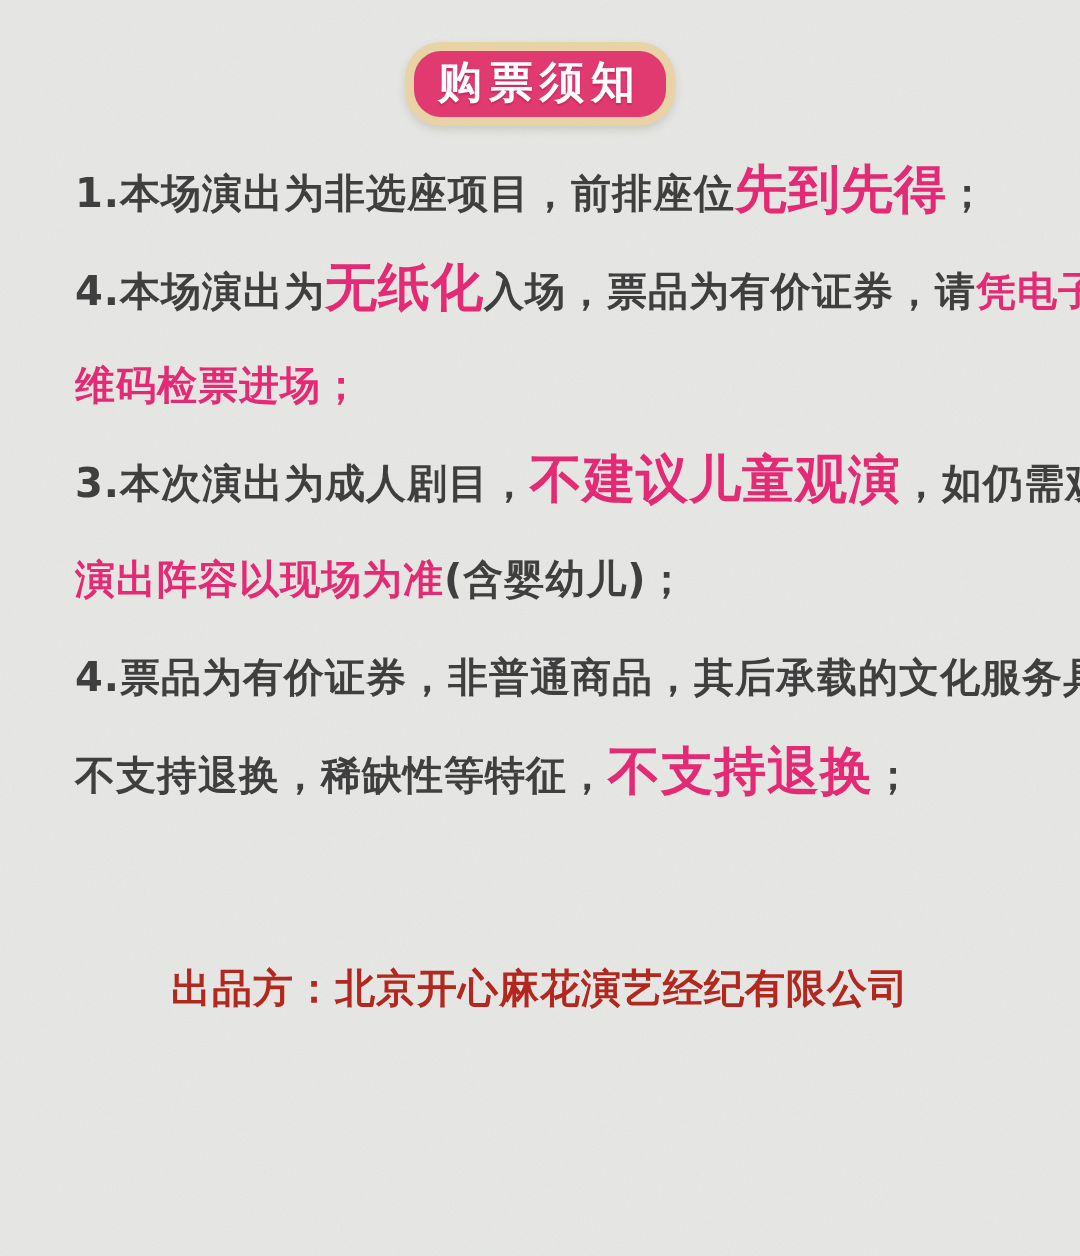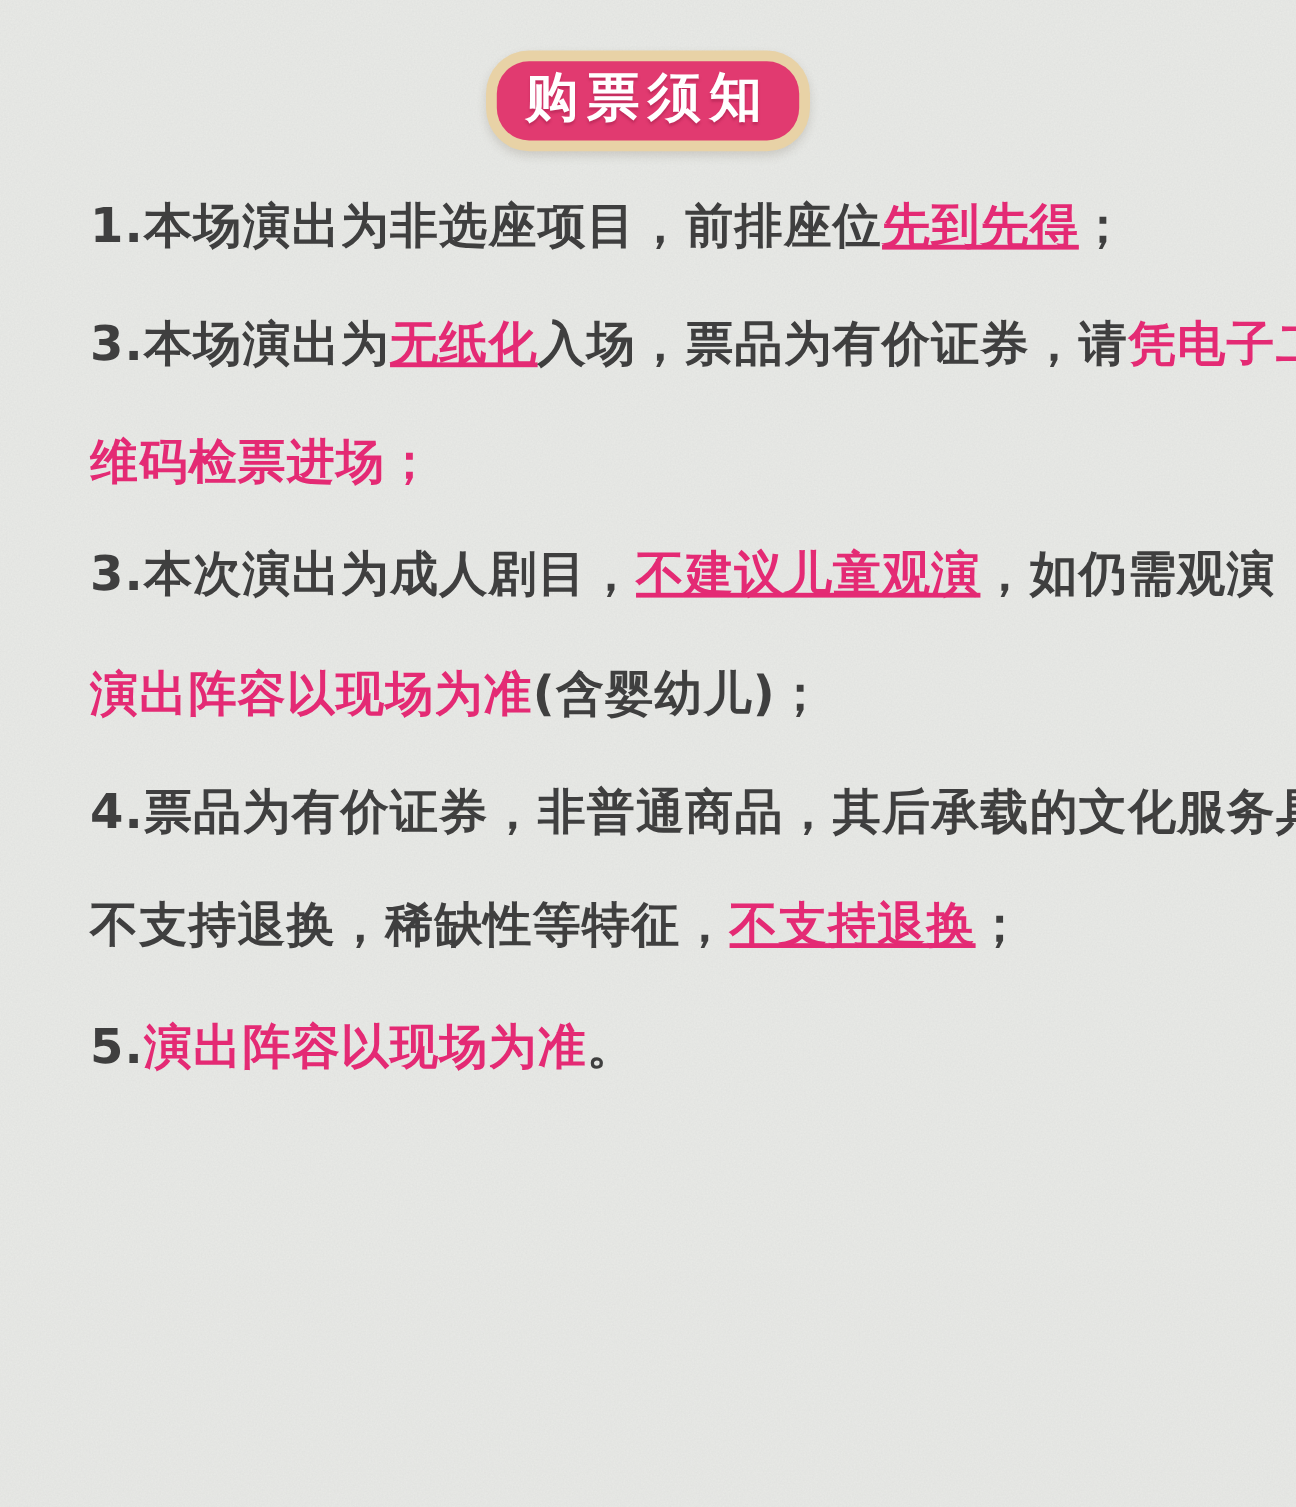--- a/index.html
+++ b/index.html
@@ -45,21 +45,21 @@
   }
   .line{
     position:absolute;left:75px;right:20px;
     font-size:40px;line-height:54px;height:54px;
     white-space:nowrap;
     letter-spacing:1px;
   }
   .seg{vertical-align:baseline;}
   .seg.dark{color:var(--dark);}
   .seg.pink{color:var(--pink);}
-  .seg.pink-large{color:var(--pink);font-size:40px;text-decoration:underline;}
+  .seg.pink-large{color:var(--pink);font-size:52px;}
   .line-0{top:162px;}
   .line-1{top:260px;}
   .line-2{top:358px;}
   .line-3{top:452px;}
   .line-4{top:552px;}
   .line-5{top:650px;}
   .line-6{top:744px;}
   .line-7{top:846px;}
   .footer-line{
     position:absolute;top:962px;left:0;width:100%;
@@ -80,22 +80,22 @@
   <rect width="1080" height="1256" filter="url(#paperNoise)"></rect>
 </svg>
 
 <div class="poster">
 
   <div class="badge-outer">
     <div class="badge-inner">购票须知</div>
   </div>
 
   <div class="line line-0"><span class="seg dark">1.本场演出为非选座项目，前排座位</span><span class="seg pink-large">先到先得</span><span class="seg dark">；</span></div>
-  <div class="line line-1"><span class="seg dark">3.本场演出为</span><span class="seg pink-large">无纸化</span><span class="seg dark">入场，票品为有价证券，请</span><span class="seg pink">凭电子二</span></div>
+  <div class="line line-1"><span class="seg dark">4.本场演出为</span><span class="seg pink-large">无纸化</span><span class="seg dark">入场，票品为有价证券，请</span><span class="seg pink">凭电子二</span></div>
   <div class="line line-2"><span class="seg pink">维码检票进场；</span></div>
   <div class="line line-3"><span class="seg dark">3.本次演出为成人剧目，</span><span class="seg pink-large">不建议儿童观演</span><span class="seg dark">，如仍需观演，</span></div>
   <div class="line line-4"><span class="seg pink">演出阵容以现场为准</span><span class="seg dark">(含婴幼儿)；</span></div>
   <div class="line line-5"><span class="seg dark">4.票品为有价证券，非普通商品，其后承载的文化服务具</span></div>
   <div class="line line-6"><span class="seg dark">不支持退换，稀缺性等特征，</span><span class="seg pink-large">不支持退换</span><span class="seg dark">；</span></div>
-  <div class="line line-7"><span class="seg dark">5.</span><span class="seg pink">演出阵容以现场为准</span><span class="seg dark">。</span></div>
 
+  <div class="footer-line">出品方：北京开心麻花演艺经纪有限公司</div>
 
 </div>
 
 </body></html>

